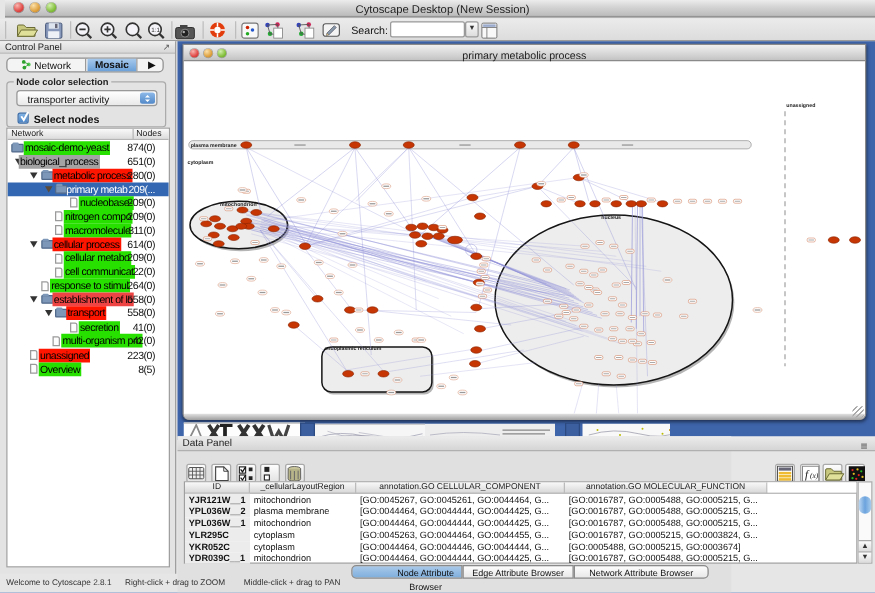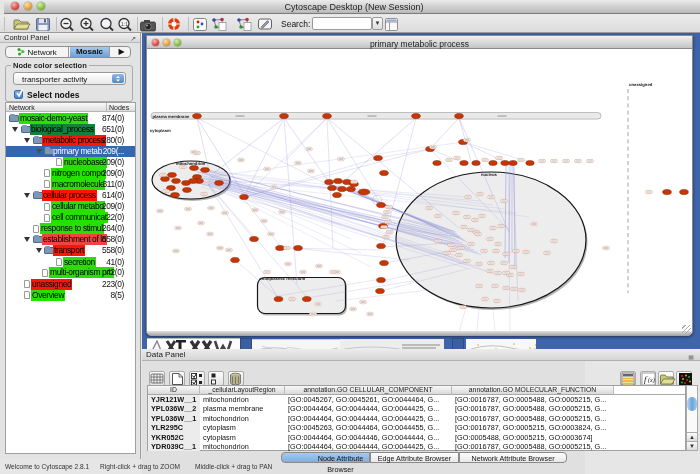--- a/index.html
+++ b/index.html
@@ -232,21 +232,21 @@
         </div>
       <div id="tree-rows">
           <div class="trow" style="top:9.5px;">
             <div class="fold" style="left:3px"></div>
             <span class="hl" style="position:absolute;left:13px;background:#27e000">mosaic-demo-yeast</span>
             <span class="cnt" style="">874(0)</span>
           </div>
           <div class="trow" style="top:20.58px;">
             <div class="tri" style="left:6px;"></div>
             <div class="fold" style="left:15px"></div>
-            <span class="hl" style="position:absolute;left:24px;background:#15803d">biological_process</span>
+            <span class="hl" style="position:absolute;left:9px;background:#a3a3a3">biological_process</span>
             <span class="cnt" style="">651(0)</span>
           </div>
           <div class="trow" style="top:31.66px;padding-left:48px;">
             <div class="tri" style="left:18px;"></div>
             <div class="fold" style="left:27px"></div>
             <span class="hl" style="position:absolute;left:36px;background:#ff1500">metabolic process</span>
             <span class="cnt" style="">280(0)</span>
           </div>
           <div class="trow" style="top:42.74px;background:#3367b1;color:#fff">
             <div class="tri" style="left:30px;border-top-color:#5a4a3a"></div>

